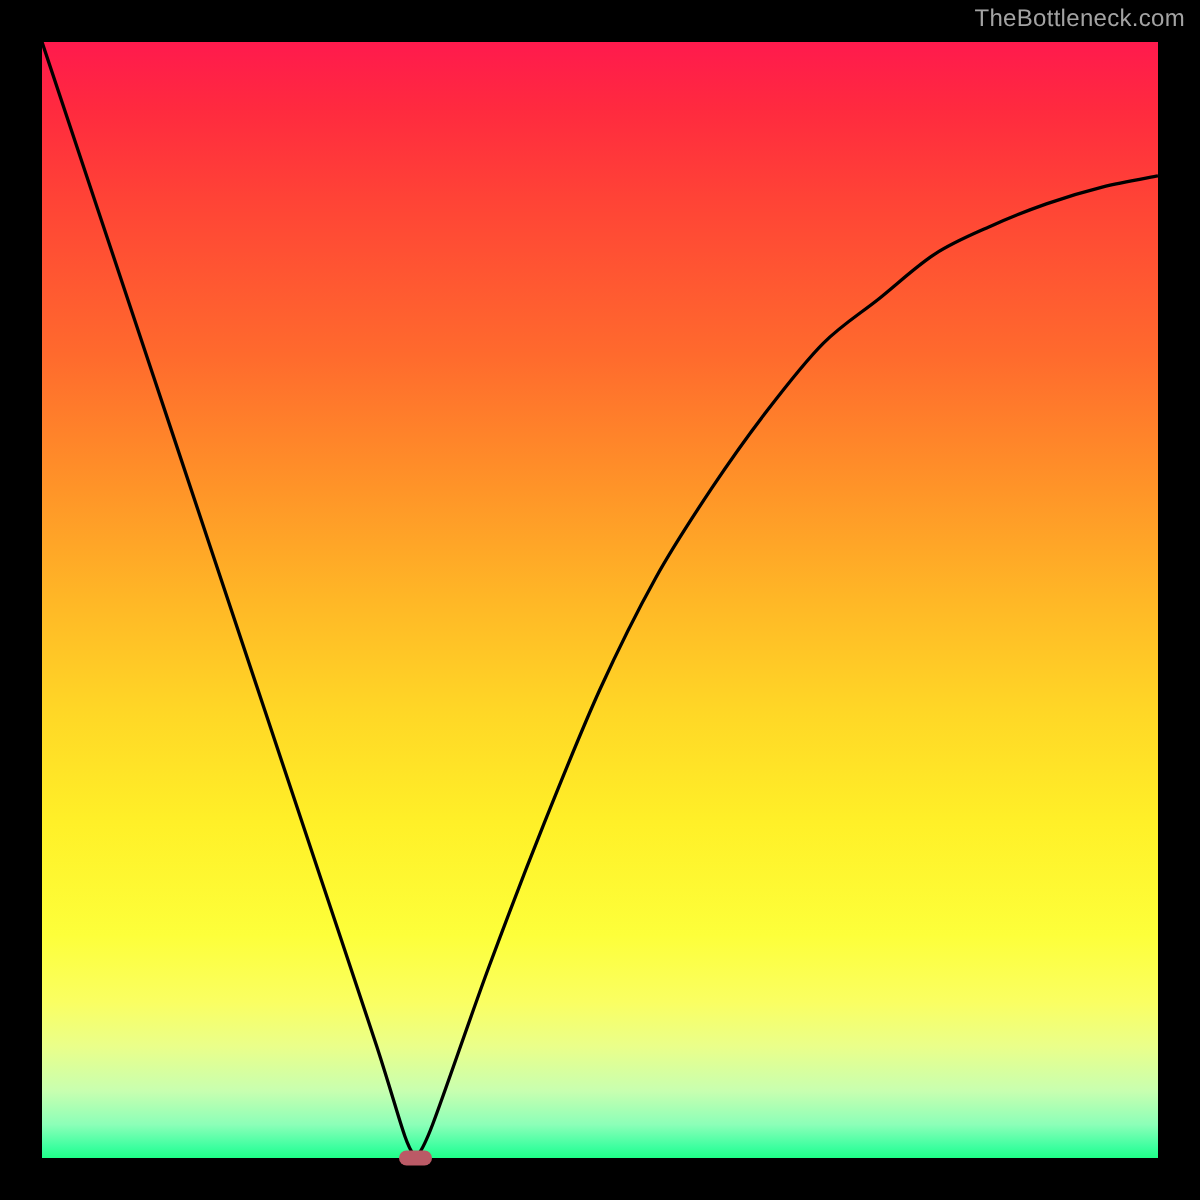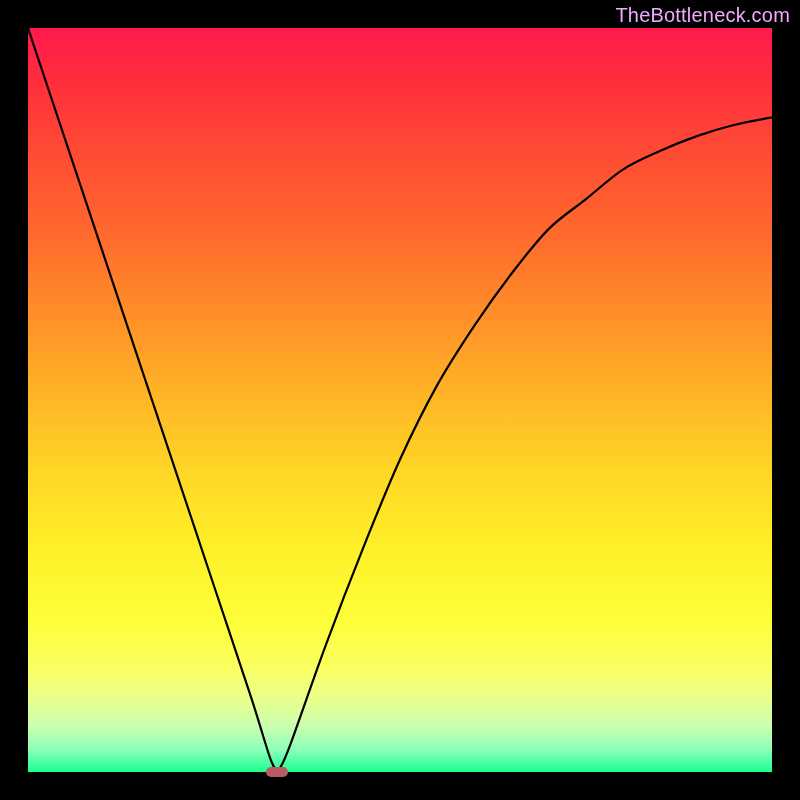--- a/index.html
+++ b/index.html
@@ -39,22 +39,22 @@
       #c8ffb0 94%,
       #8cffb8 97%,
       #3effa0 99%,
       #1fff88 100%
     );
   }
   .watermark {
     position: absolute;
     top: 4px;
     right: 10px;
-    color: #f0abfc;
-    font-size: 20px;
+    color: #a3a3a3;
+    font-size: 16px;
     font-weight: 500;
     letter-spacing: 0.2px;
     user-select: none;
   }
   svg.curve {
     position: absolute;
     left: 0;
     top: 0;
     width: 744px;
     height: 744px;

